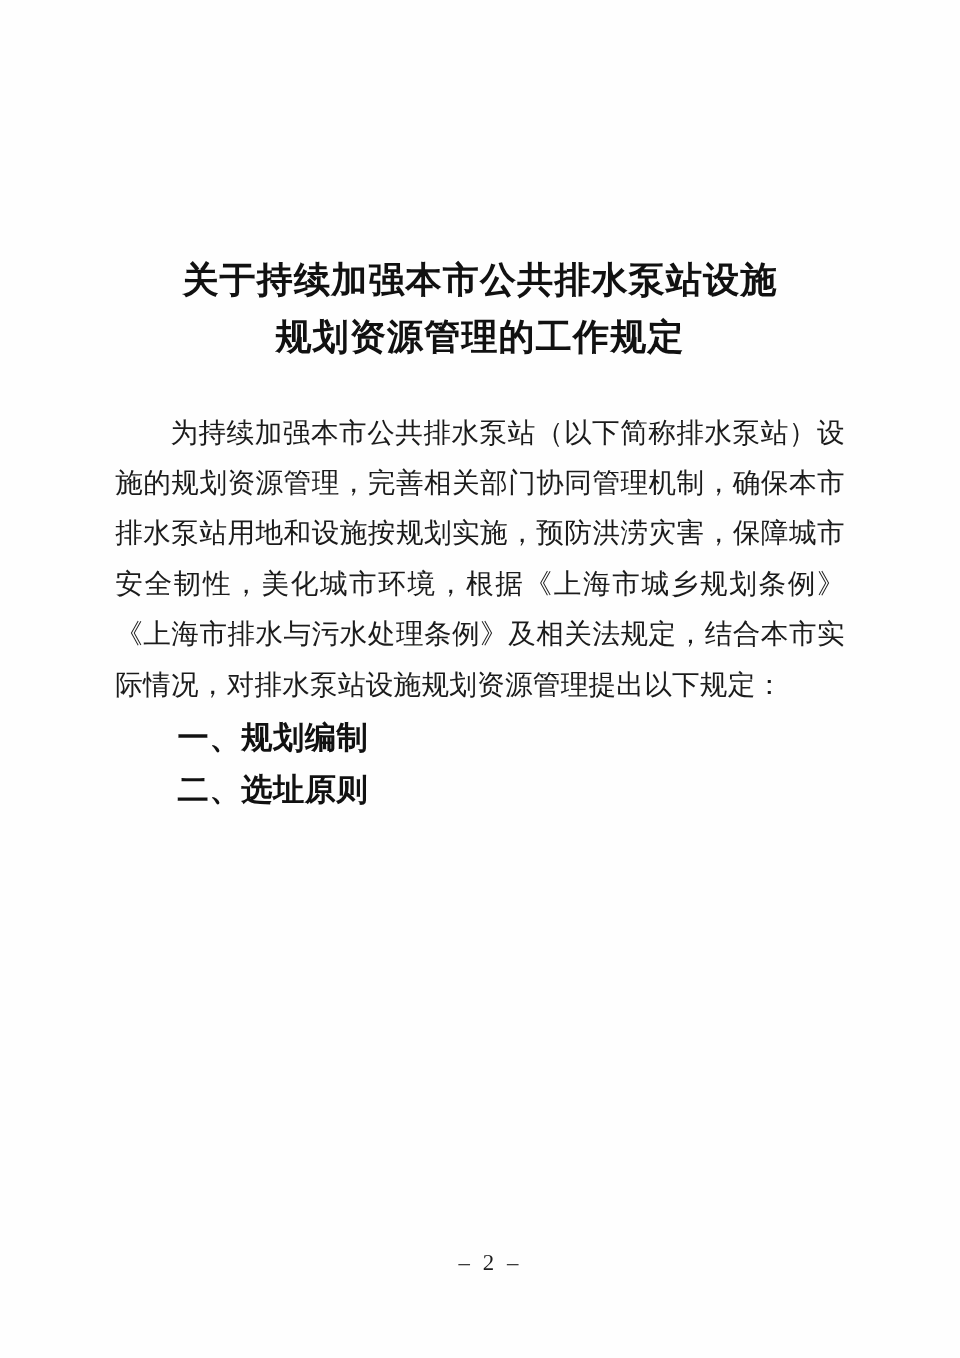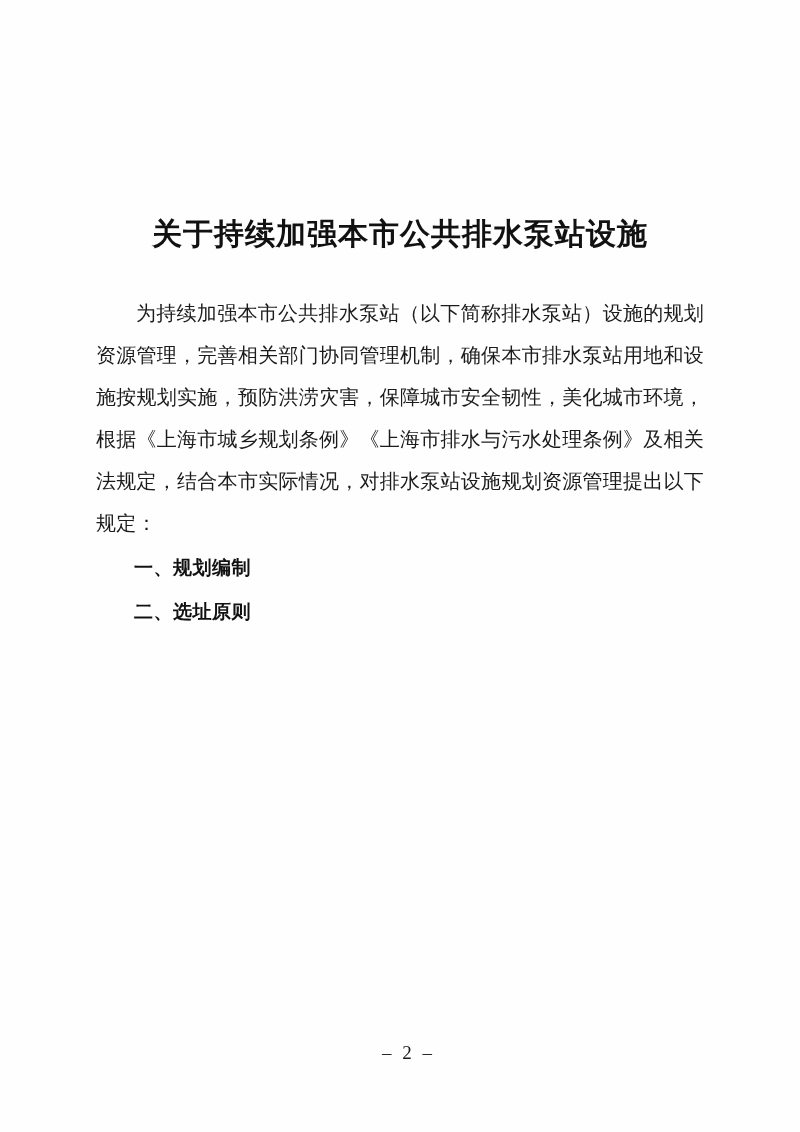--- a/index.html
+++ b/index.html
@@ -38,31 +38,31 @@
     line-height: 48px;
     letter-spacing: 1px;
     color: #111111;
     margin: 0 0 34px 0;
   }
   .doc-title .line {
     display: block;
   }
   p.para {
     margin: 0 0 2px 0;
-    font-size: 20px;
+    font-size: 23px;
     line-height: 42px;
     text-align: justify;
     text-justify: inter-ideograph;
     text-indent: 2em;
     color: #1b1b1b;
     letter-spacing: 0.2px;
   }
   p.heading {
     margin: 0 0 2px 0;
-    font-size: 19px;
+    font-size: 26px;
     line-height: 42px;
     text-indent: 2em;
     font-family: "DejaVu Serif", "Liberation Serif", serif;
     font-weight: bold;
     color: #111111;
     letter-spacing: 0.5px;
   }
   .page-number {
     position: absolute;
     left: 0;
@@ -76,20 +76,21 @@
   }
 </style>
 </head>
 <body>
 
 <div class="page">
   <div class="doc-body">
 
     <h1 class="doc-title">
       <span class="line">关于持续加强本市公共排水泵站设施</span>
+      <span class="line">规划资源管理的工作规定</span>
     </h1>
 
     <p class="para">为持续加强本市公共排水泵站（以下简称排水泵站）设施的规划资源管理，完善相关部门协同管理机制，确保本市排水泵站用地和设施按规划实施，预防洪涝灾害，保障城市安全韧性，美化城市环境，根据《上海市城乡规划条例》《上海市排水与污水处理条例》及相关法规定，结合本市实际情况，对排水泵站设施规划资源管理提出以下规定：</p>
 
     <p class="heading">一、规划编制</p>
 
 
     <p class="heading">二、选址原则</p>
 
 

